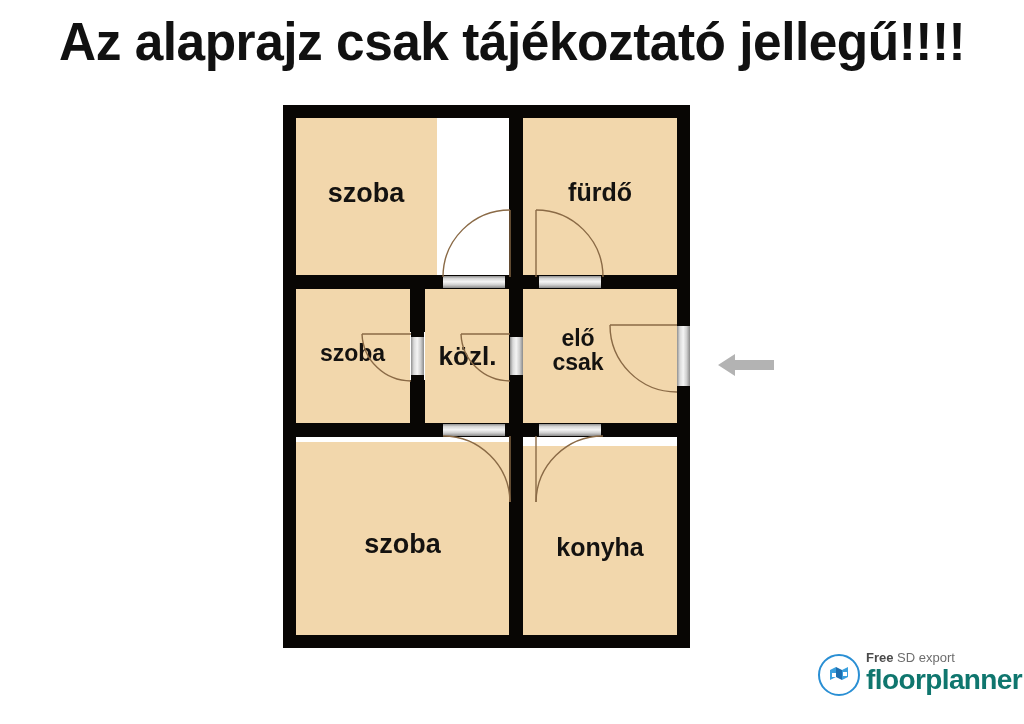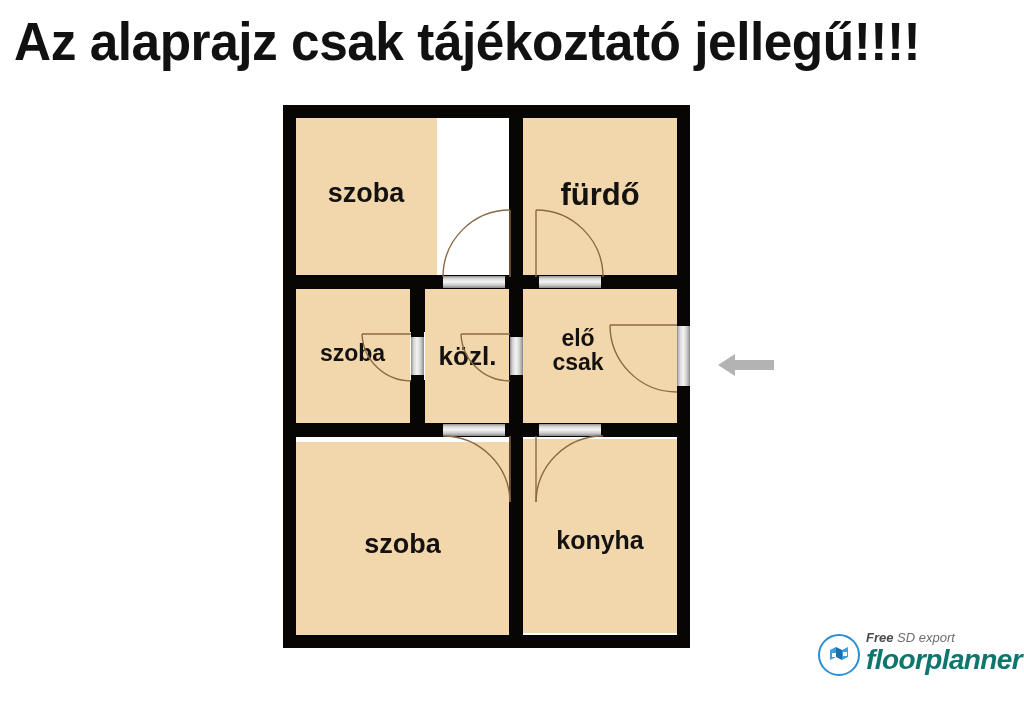--- a/index.html
+++ b/index.html
@@ -17,20 +17,21 @@
 
   
   #title-banner {
     position: absolute;
     left: 0;
     top: 0;
     width: 1024px;
     height: 82px;
     display: flex;
     align-items: center;
+    justify-content: center;
   }
   #title-text {
     font-family: "Liberation Sans", sans-serif;
     font-weight: bold;
     font-size: 53px;
     line-height: 1;
     color: #111111;
     letter-spacing: -0.5px;
     white-space: nowrap;
     transform: scaleX(0.97);
@@ -106,24 +107,23 @@
     left: 718px;
     top: 352px;
     width: 56px;
     height: 26px;
   }
 
   
   #logo {
     position: absolute;
     left: 818px;
-    top: 630px;
+    top: 650px;
     width: 192px;
     height: 54px;
-    font-style: italic;
   }
   #logo-badge {
     position: absolute;
     left: 0;
     top: 4px;
     width: 42px;
     height: 42px;
     border-radius: 50%;
     background: #ffffff;
     border: 2px solid #2a8fd4;
@@ -161,41 +161,41 @@
   <div id="title-text">Az alaprajz csak tájékoztató jellegű!!!!</div>
 </div>
 
 <div id="floorplan">
 
   <div class="room" style="left:12px; top:12px; width:142px; height:159px;">
     <div class="room-label" style="top:62px; font-size:27px;">szoba</div>
   </div>
 
   <div class="room" style="left:239px; top:12px; width:156px; height:159px;">
-    <div class="room-label" style="top:62px; font-size:31px;">fürdő</div>
+    <div class="room-label" style="top:62px; font-size:25px;">fürdő</div>
   </div>
 
   <div class="room" style="left:12px; top:183px; width:115px; height:135px;">
     <div class="room-label" style="top:53px; font-size:23px;">szoba</div>
   </div>
 
   <div class="room" style="left:142px; top:183px; width:85px; height:135px;">
     <div class="room-label" style="top:55px; font-size:26px;">közl.</div>
   </div>
 
   <div class="room" style="left:239px; top:183px; width:156px; height:135px;">
     <div class="room-label" style="top:38px; font-size:23px; left:-22px;">elő
 csak</div>
   </div>
 
   <div class="room" style="left:12px; top:337px; width:215px; height:194px;">
     <div class="room-label" style="top:88px; font-size:27px;">szoba</div>
   </div>
 
-  <div class="room" style="left:239px; top:334px; width:156px; height:194px;">
+  <div class="room" style="left:239px; top:341px; width:156px; height:194px;">
     <div class="room-label" style="top:88px; font-size:25px;">konyha</div>
   </div>
 
   <div class="wall" style="left:0; top:0; width:407px; height:13px;"></div>
   <div class="wall" style="left:0; top:530px; width:407px; height:13px;"></div>
   <div class="wall" style="left:0; top:0; width:13px; height:543px;"></div>
   <div class="wall" style="left:394px; top:0; width:13px; height:216px;"></div>
   <div class="wall" style="left:394px; top:286px; width:13px; height:257px;"></div>
 
   <div class="wall" style="left:226px; top:0; width:14px; height:543px;"></div>

